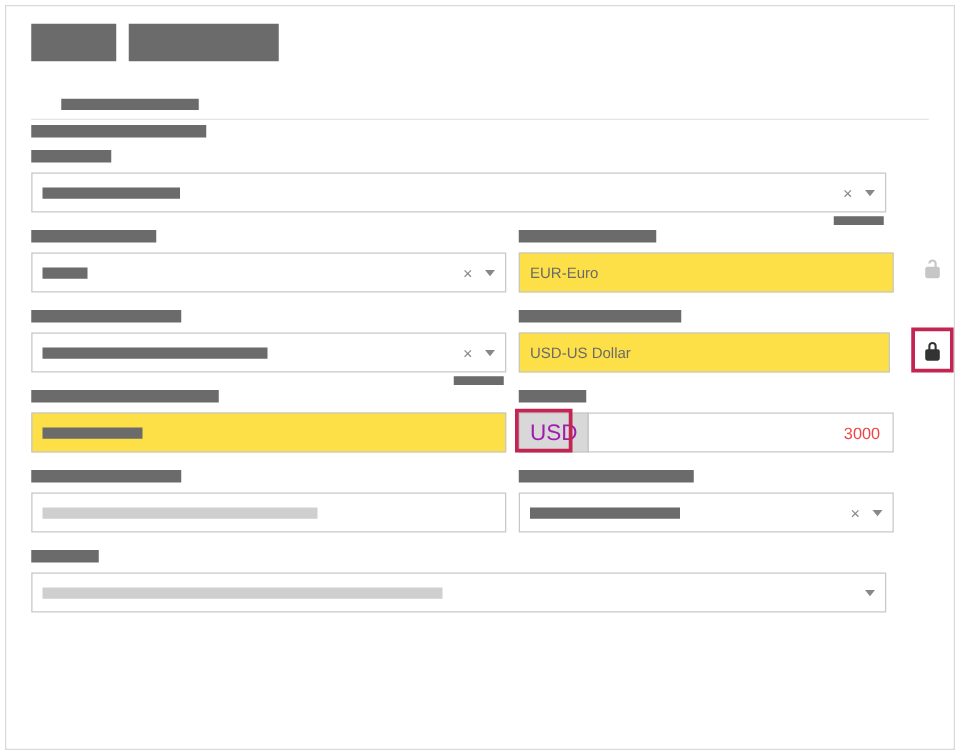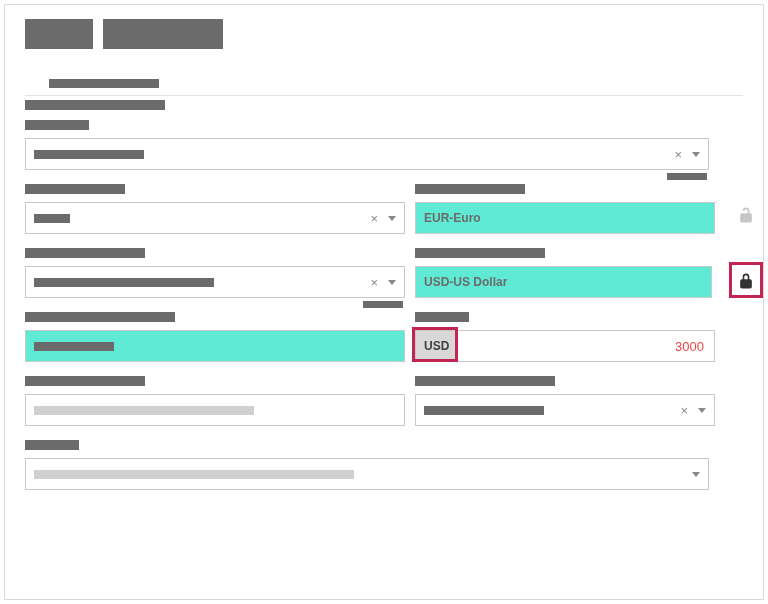--- a/index.html
+++ b/index.html
@@ -43,21 +43,21 @@
 
   .field {
     height: 32px;
     border: 1px solid #c8c8c8;
     background: #fff;
     display: flex;
     align-items: center;
     padding: 0 8px;
     position: relative;
   }
-  .field.readonly { background: #5eead4; font-weight: bold; }
+  .field.readonly { background: #fde047; }
   .field.wide { width: 684px; }
 
   .value-ph { height: 9px; background: #6b6b6b; }
   .value-ph.light { background: #cfcfcf; }
 
   .clear-x {
     margin-left: auto;
     color: #888;
     font-size: 13px;
     padding: 0 4px;
@@ -94,24 +94,23 @@
   }
   .hl-lock { right: -38px; top: 14px; width: 34px; height: 36px; }
   .hl-usd  { left: -3px; top: 15px; width: 46px; height: 35px; }
 
   .prefix-chip {
     background: #d8d8d8;
     border: 1px solid #c8c8c8;
     height: 32px;
     display: flex; align-items: center;
     padding: 0 8px;
-    color: #404040;
-    font-size: 12px;
+    color: #a21caf;
+    font-size: 18px;
     margin-right: -1px;
-    font-weight: bold;
   }
   .amount-field { display: flex; }
   .amount-input {
     flex: 1; height: 32px; border: 1px solid #c8c8c8;
     display: flex; align-items: center; justify-content: flex-end;
     padding: 0 10px; color: #ef4444; font-size: 13px;
   }
 </style>
 </head>
 <body>

